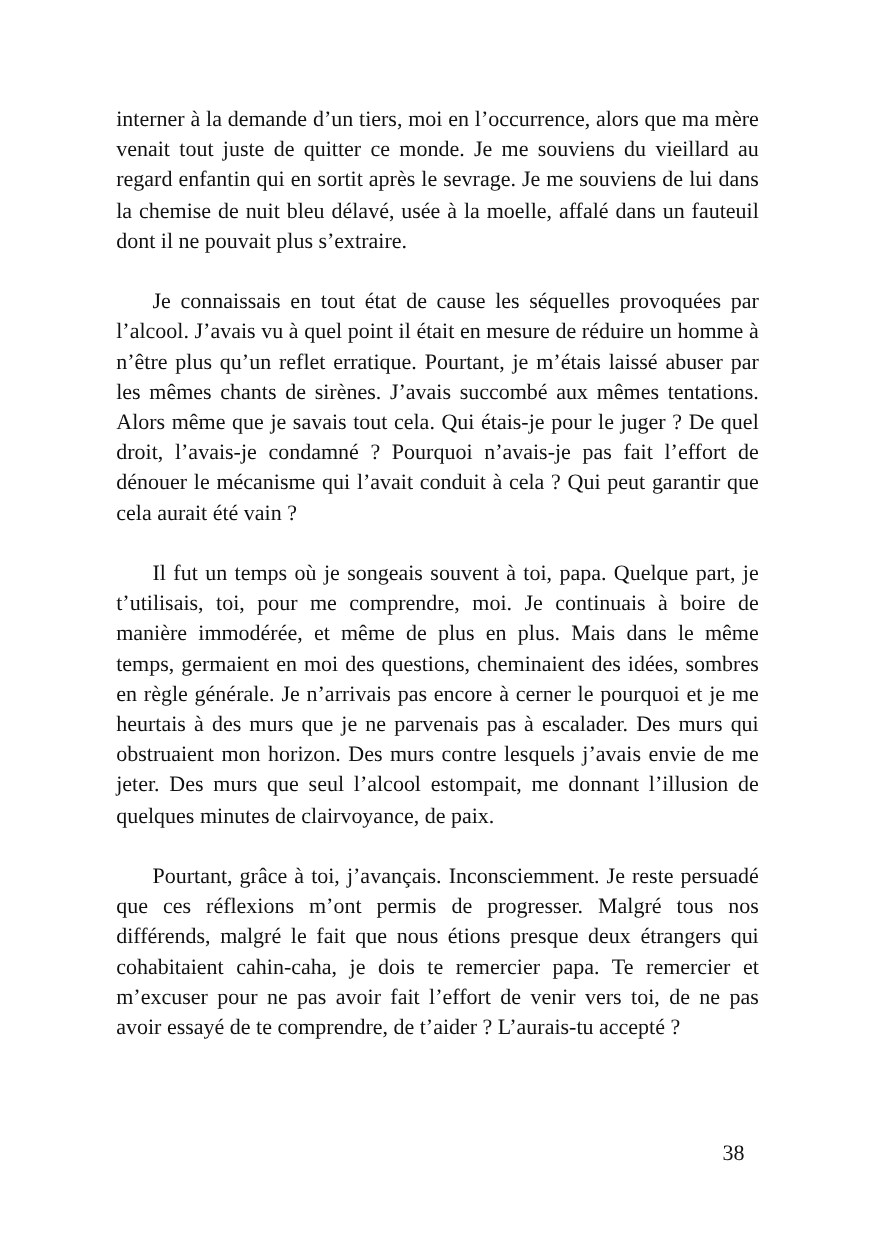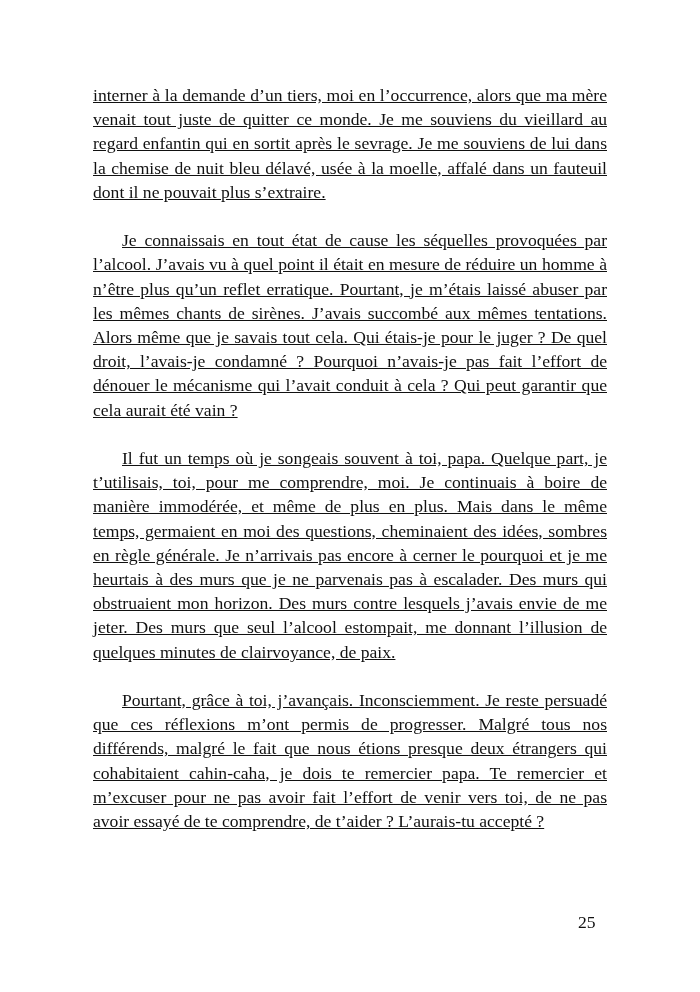--- a/index.html
+++ b/index.html
@@ -10,21 +10,20 @@
       top: 83px;
       width: 514px;
       font-family: "Liberation Serif", "DejaVu Serif", serif;
       font-size: 17.6px;
       line-height: 24.2px;
       color: #111111;
     }
     .para {
       margin: 0 0 24.2px 0;
       text-align: justify;
-      text-decoration: underline;
     }
     .para.indent { text-indent: 29px; }
     .page-number {
       position: absolute;
       left: 578px;
       top: 912px;
       font-family: "Liberation Serif", "DejaVu Serif", serif;
       font-size: 17.6px;
       color: #111111;
     }
@@ -32,13 +31,13 @@
 </head>
 <body>
 
 <div class="page">
   <p class="para">interner à la demande d’un tiers, moi en l’occurrence, alors que ma mère venait tout juste de quitter ce monde. Je me souviens du vieillard au regard enfantin qui en sortit après le sevrage. Je me souviens de lui dans la chemise de nuit bleu délavé, usée à la moelle, affalé dans un fauteuil dont il ne pouvait plus s’extraire.</p>
   <p class="para indent">Je connaissais en tout état de cause les séquelles provoquées par l’alcool. J’avais vu à quel point il était en mesure de réduire un homme à n’être plus qu’un reflet erratique. Pourtant, je m’étais laissé abuser par les mêmes chants de sirènes. J’avais succombé aux mêmes tentations. Alors même que je savais tout cela. Qui étais-je pour le juger ? De quel droit, l’avais-je condamné ? Pourquoi n’avais-je pas fait l’effort de dénouer le mécanisme qui l’avait conduit à cela ? Qui peut garantir que cela aurait été vain ?</p>
   <p class="para indent">Il fut un temps où je songeais souvent à toi, papa. Quelque part, je t’utilisais, toi, pour me comprendre, moi. Je continuais à boire de manière immodérée, et même de plus en plus. Mais dans le même temps, germaient en moi des questions, cheminaient des idées, sombres en règle générale. Je n’arrivais pas encore à cerner le pourquoi et je me heurtais à des murs que je ne parvenais pas à escalader. Des murs qui obstruaient mon horizon. Des murs contre lesquels j’avais envie de me jeter. Des murs que seul l’alcool estompait, me donnant l’illusion de quelques minutes de clairvoyance, de paix.</p>
   <p class="para indent">Pourtant, grâce à toi, j’avançais. Inconsciemment. Je reste persuadé que ces réflexions m’ont permis de progresser. Malgré tous nos différends, malgré le fait que nous étions presque deux étrangers qui cohabitaient cahin-caha, je dois te remercier papa. Te remercier et m’excuser pour ne pas avoir fait l’effort de venir vers toi, de ne pas avoir essayé de te comprendre, de t’aider ? L’aurais-tu accepté ?</p>
 </div>
 
-<div class="page-number">25</div>
+<div class="page-number">38</div>
 
 </body></html>

